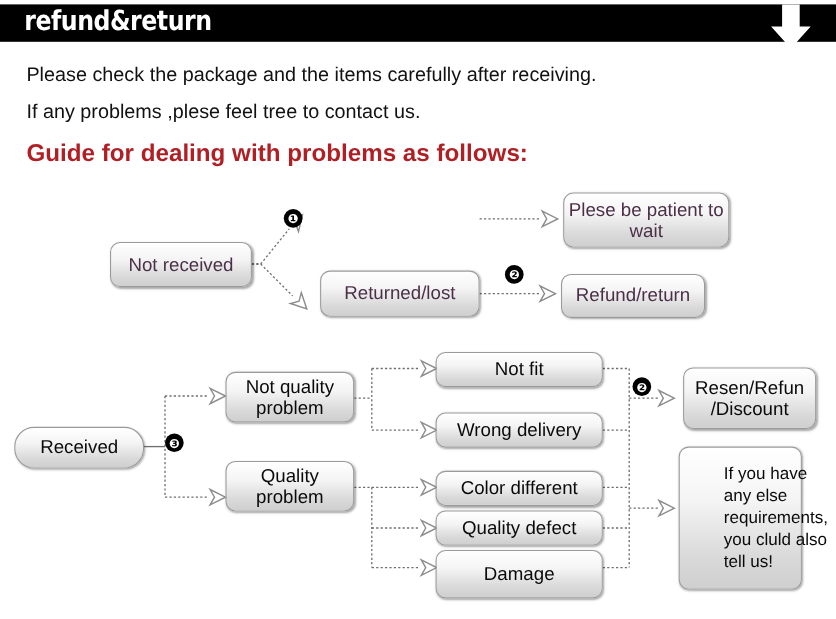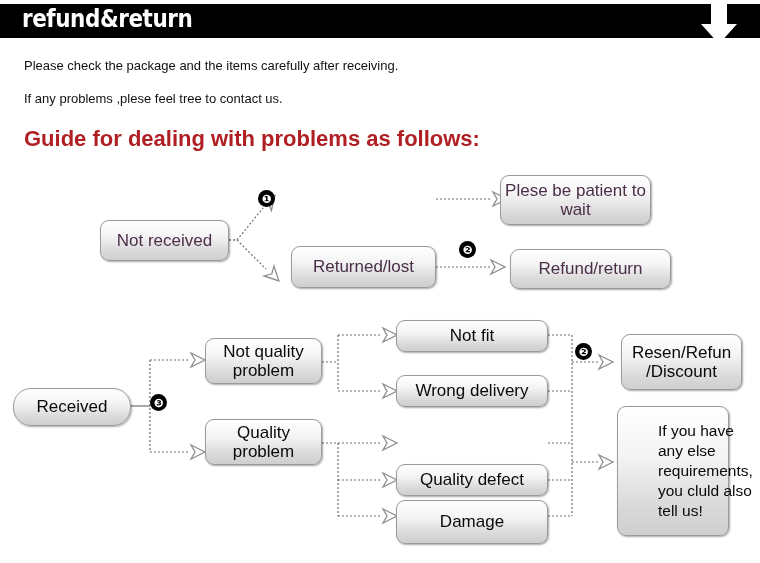--- a/index.html
+++ b/index.html
@@ -27,21 +27,21 @@
     white-space:nowrap;
     line-height:26px;
   }
   .header-arrow{
     position:absolute;left:698px;top:2px;width:42px;height:44px;
   }
 
   
   .intro{
     position:absolute;left:24px;
-    color:#111111;font-size:13px;white-space:nowrap;
+    color:#111111;font-size:18px;white-space:nowrap;
   }
   .intro.l1{top:58px;}
   .intro.l2{top:91px;}
   .guide-title{
     position:absolute;left:24px;top:126px;
     color:#b01f24;font-size:22px;font-weight:bold;white-space:nowrap;
   }
 
   
   #wires{position:absolute;left:0;top:0;width:760px;height:563px;}
@@ -150,25 +150,25 @@
 
   <div class="node purple" style="left:100px;top:220px;width:129px;height:41px;">Not received</div>
 
   <div class="badge" style="left:258px;top:190px;">❶</div>
 
 
   <div class="node purple" style="left:291px;top:246px;width:145px;height:42px;">Returned/lost</div>
 
   <div class="badge" style="left:459px;top:241px;">❷</div>
 
-  <div class="node purple" style="left:500px;top:175px;width:151px;height:50px;">
+  <div class="node purple" style="left:512px;top:175px;width:151px;height:50px;">
     <span>Plese be patient to wait</span>
   </div>
 
-  <div class="node purple" style="left:510px;top:249px;width:161px;height:40px;">Refund/return</div>
+  <div class="node purple" style="left:510px;top:249px;width:131px;height:40px;">Refund/return</div>
 
   <div class="node" style="left:13px;top:388px;width:118px;height:38px;border-radius:18px;">Received</div>
 
   <div class="badge" style="left:150px;top:394px;">❸</div>
 
   <div class="node" style="left:205px;top:338px;width:117px;height:46px;">
     <span>
       <span>Not quality</span><br>
       <span>problem</span>
     </span>
@@ -178,20 +178,21 @@
     <span>
       <span>Quality</span><br>
       <span>problem</span>
     </span>
   </div>
 
   <div class="node" style="left:396px;top:320px;width:152px;height:32px;text-align:right;">Not fit</div>
 
   <div class="node" style="left:396px;top:375px;width:152px;height:32px;">Wrong delivery</div>
 
+  <div class="node" style="left:396px;top:428px;width:152px;height:32px;">Color different</div>
 
   <div class="node" style="left:396px;top:464px;width:152px;height:32px;">Quality defect</div>
 
   <div class="node" style="left:396px;top:500px;width:152px;height:44px;">Damage</div>
 
   <div class="badge" style="left:575px;top:343px;">❷</div>
 
   <div class="node" style="left:621px;top:334px;width:121px;height:56px;">
     <span>
       <span>Resen/Refun</span><br>

